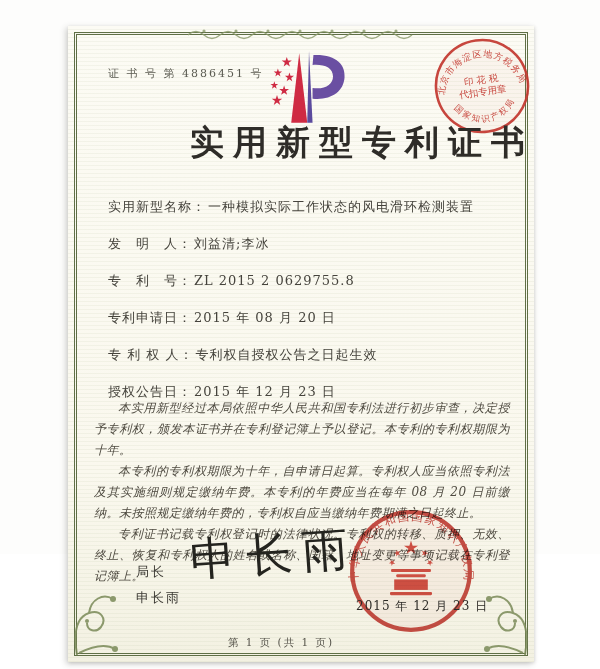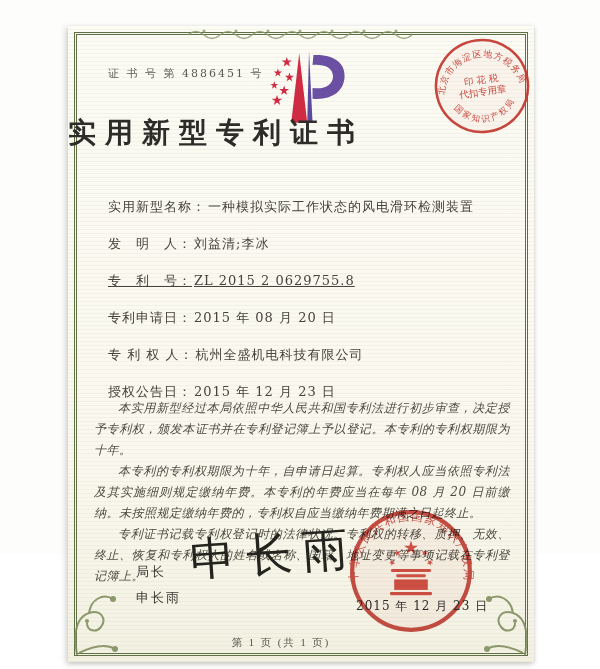--- a/index.html
+++ b/index.html
@@ -25,29 +25,29 @@
     position:absolute; left:40px; top:40px;
     font-size:11px; letter-spacing:2px; color:#5a5a50; white-space:nowrap;
   }
 
   .logo { position:absolute; left:196px; top:22px; width:90px; height:80px; }
 
   .tax-seal { position:absolute; left:364px; top:10px; width:100px; height:100px;
               transform:rotate(-8deg); opacity:.92; }
 
   .title {
-    position:absolute; left:0; top:88px; width:100%;
-    text-align:left; font-size:28px; font-weight:600;
+    position:absolute; left:0; top:94px; width:100%;
+    text-align:right; font-size:34px; font-weight:600;
     letter-spacing:9px; color:#2e2c28;
   }
 
   .field { position:absolute; left:40px; right:26px; font-size:13px;
            color:#45433c; letter-spacing:1px; white-space:nowrap; }
   .field .lbl { margin-right:2px; }
-  .f1{top:172px;} .f2{top:209px;} .f3{top:246px;text-decoration:underline;} .f4{top:283px;} .f5{top:320px;} .f6{top:357px;}
+  .f1{top:172px;} .f2{top:209px;} .f3{top:246px;} .f4{top:283px;} .f5{top:320px;} .f6{top:357px;}
 
   .body-text {
     position:absolute; left:26px; top:372px; width:416px;
     font-size:12px; font-style:italic; line-height:21px;
     color:#4e4a40; text-align:justify; letter-spacing:0.5px;
   }
   .body-text p { text-indent:2em; }
 
   .signer { position:absolute; left:68px; top:533px; font-size:13px;
             color:#3c3a34; line-height:26px; letter-spacing:2px; }
@@ -59,21 +59,21 @@
   }
 
   .office-seal { position:absolute; left:280px; top:482px; width:126px; height:126px;
                  opacity:.88; mix-blend-mode:multiply; }
   .seal-date { position:absolute; left:288px; top:572px; width:116px;
                text-align:center; font-size:12px; color:#2c2a26; letter-spacing:1px;
                white-space:nowrap; }
 
   .footer { position:absolute; left:0; top:610px; width:100%;
             text-align:center; transform:translateX(-20px);
-            font-size:10.5px; letter-spacing:2px; color:#55534a;font-family:Liberation Serif, serif; }
+            font-size:10.5px; letter-spacing:2px; color:#55534a; }
 
   .garland { position:absolute; left:120px; top:1px; width:226px; height:14px; opacity:.8; }
   .flourish { position:absolute; width:62px; height:74px; opacity:.85; }
   .fl-left  { left:3px;  bottom:5px; }
   .fl-right { right:3px; bottom:5px; transform:scaleX(-1); }
 </style>
 </head>
 <body>
 
 <div class="photo">
@@ -137,21 +137,21 @@
     <div class="field f1">
       <span class="lbl">实用新型名称：</span><span>一种模拟实际工作状态的风电滑环检测装置</span>
     </div>
     <div class="field f3">
       <span class="lbl">专　利　号：</span><span>ZL 2015 2 0629755.8</span>
     </div>
     <div class="field f4">
       <span class="lbl">专利申请日：</span><span>2015 年 08 月 20 日</span>
     </div>
     <div class="field f5">
-      <span class="lbl">专 利 权 人：</span><span>杭州全盛机电科技有限公司</span>
+      <span class="lbl">专 利 权 人：</span><span>专利权自授权公告之日起生效</span>
     </div>
     <div class="field f6">
       <span class="lbl">授权公告日：</span><span>2015 年 12 月 23 日</span>
     </div>
 
     <div class="body-text">
       <p>本实用新型经过本局依照中华人民共和国专利法进行初步审查，决定授予专利权，颁发本证书并在专利登记簿上予以登记。本专利的专利权期限为十年。</p>
       <p>本专利的专利权期限为十年，自申请日起算。专利权人应当依照专利法及其实施细则规定缴纳年费。本专利的年费应当在每年 08 月 20 日前缴纳。未按照规定缴纳年费的，专利权自应当缴纳年费期满之日起终止。</p>
       <p>专利证书记载专利权登记时的法律状况。专利权的转移、质押、无效、终止、恢复和专利权人的姓名或名称、国籍、地址变更等事项记载在专利登记簿上。</p>
     </div>

